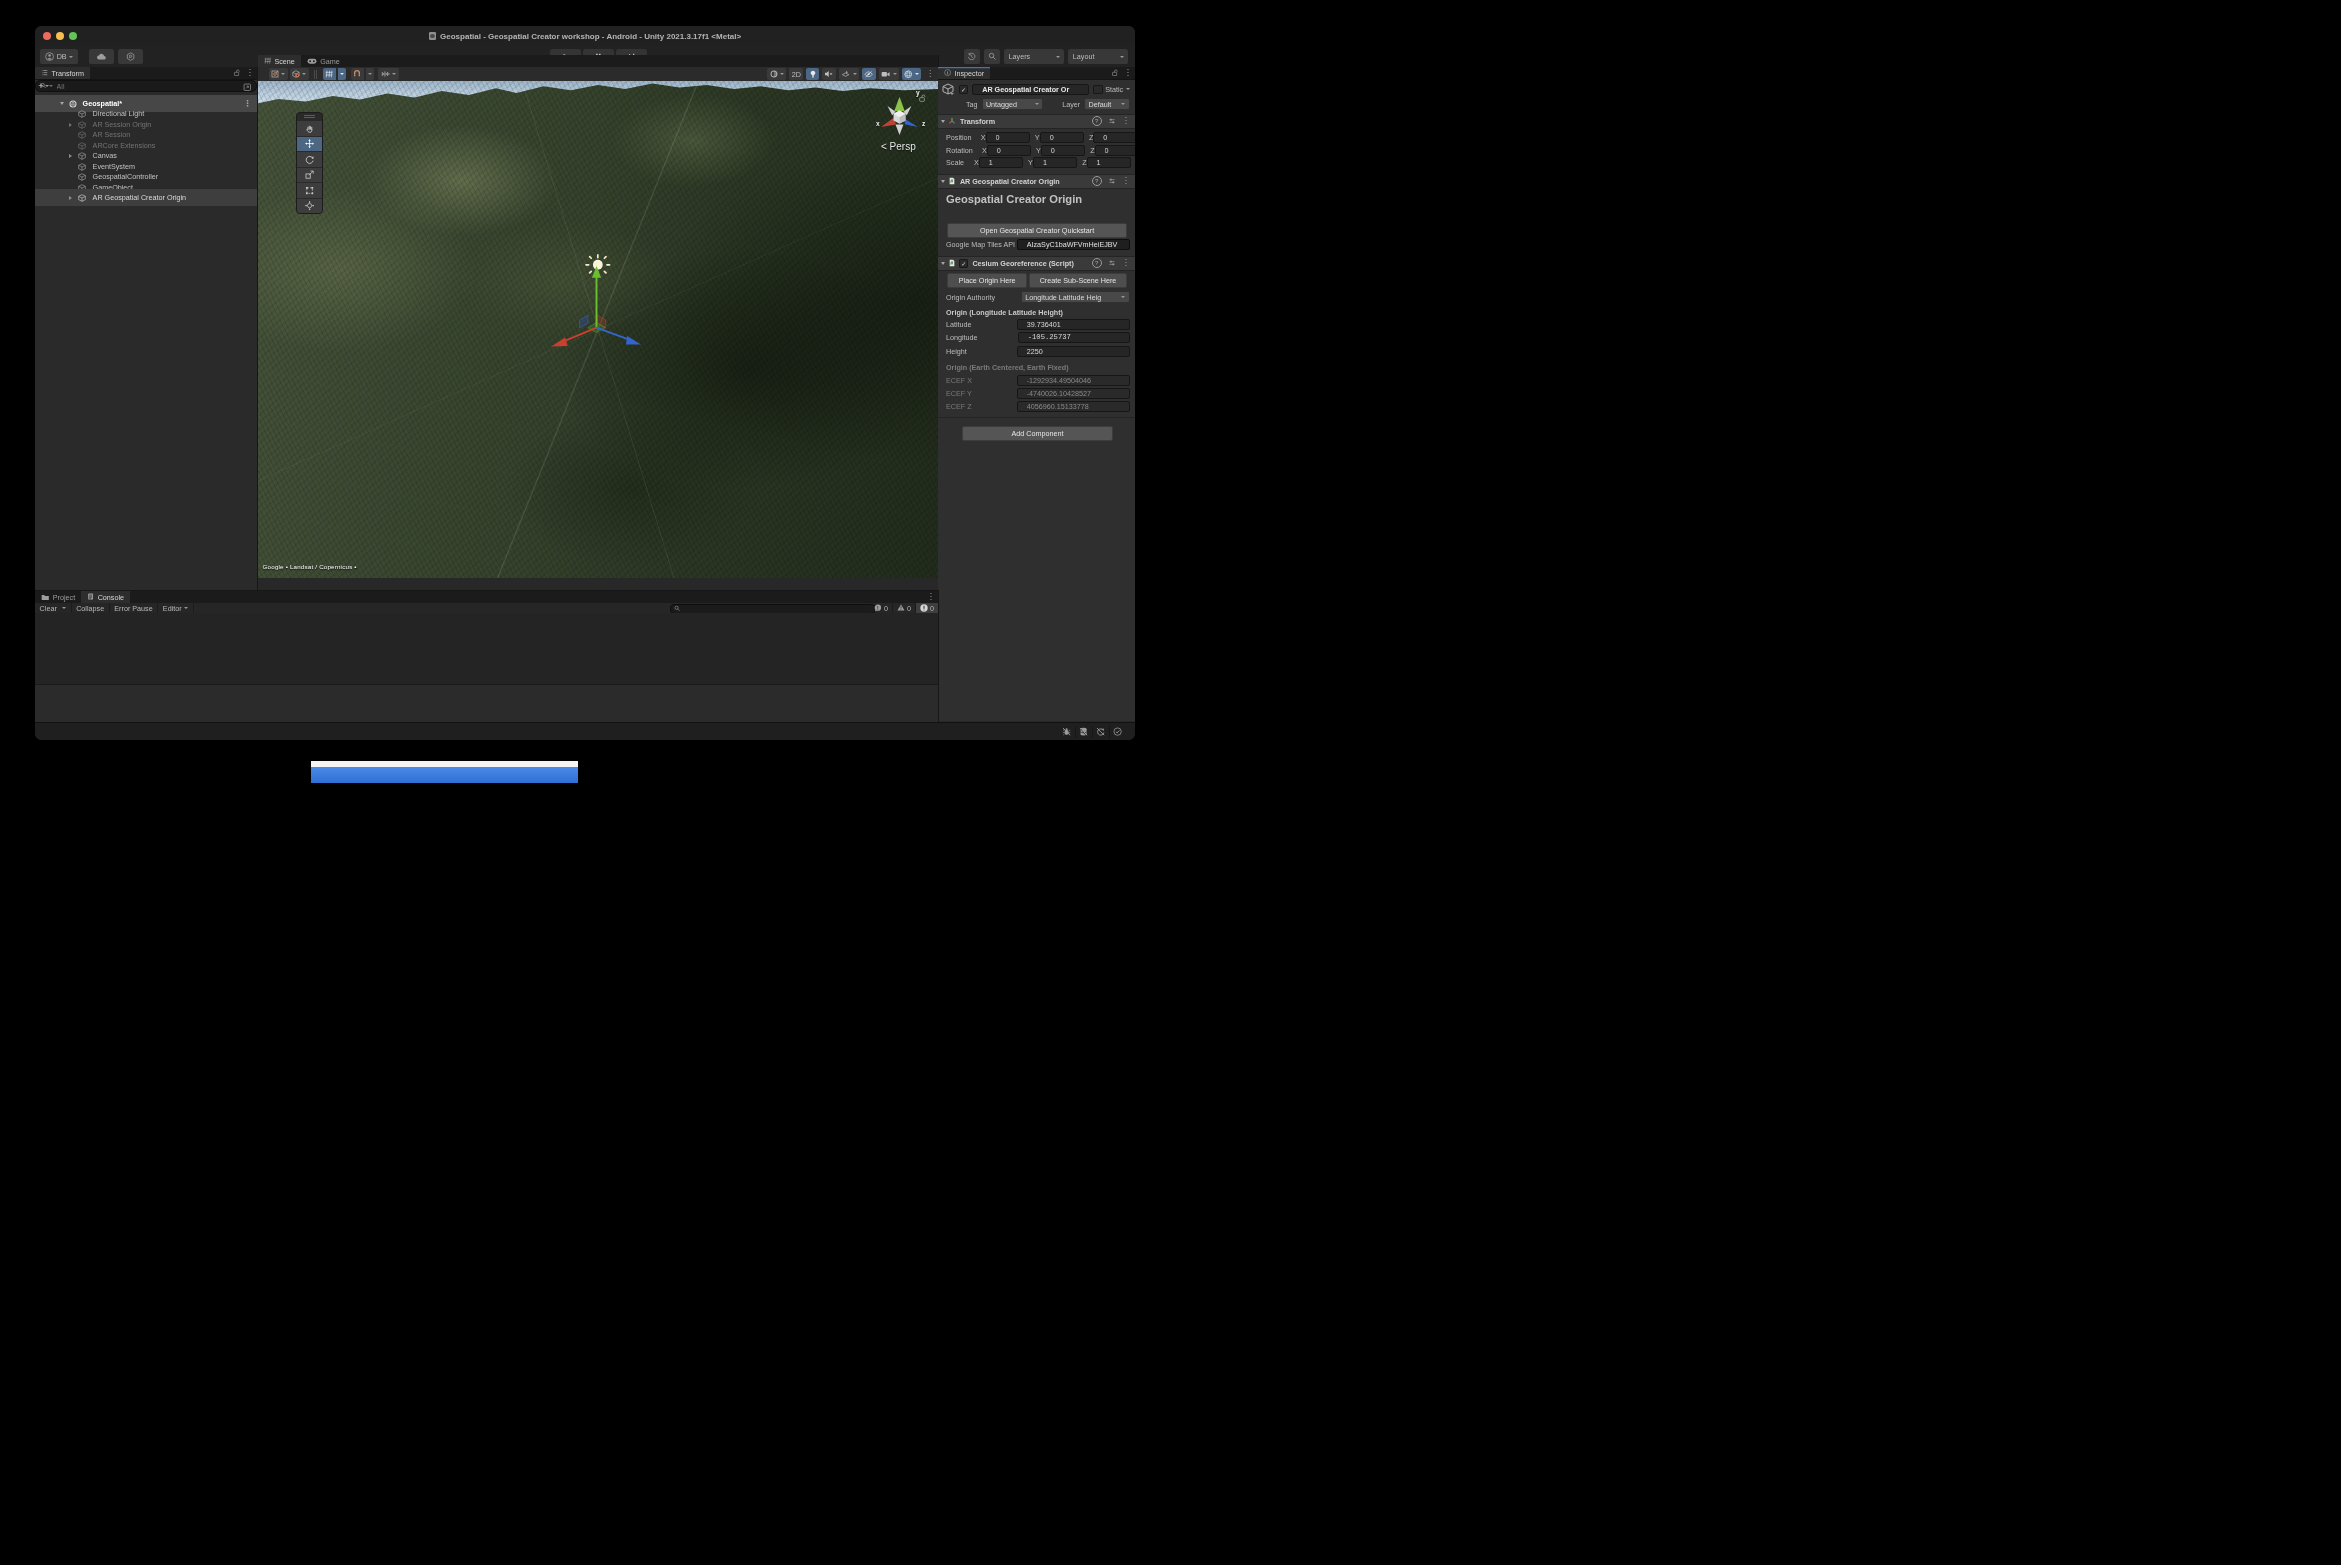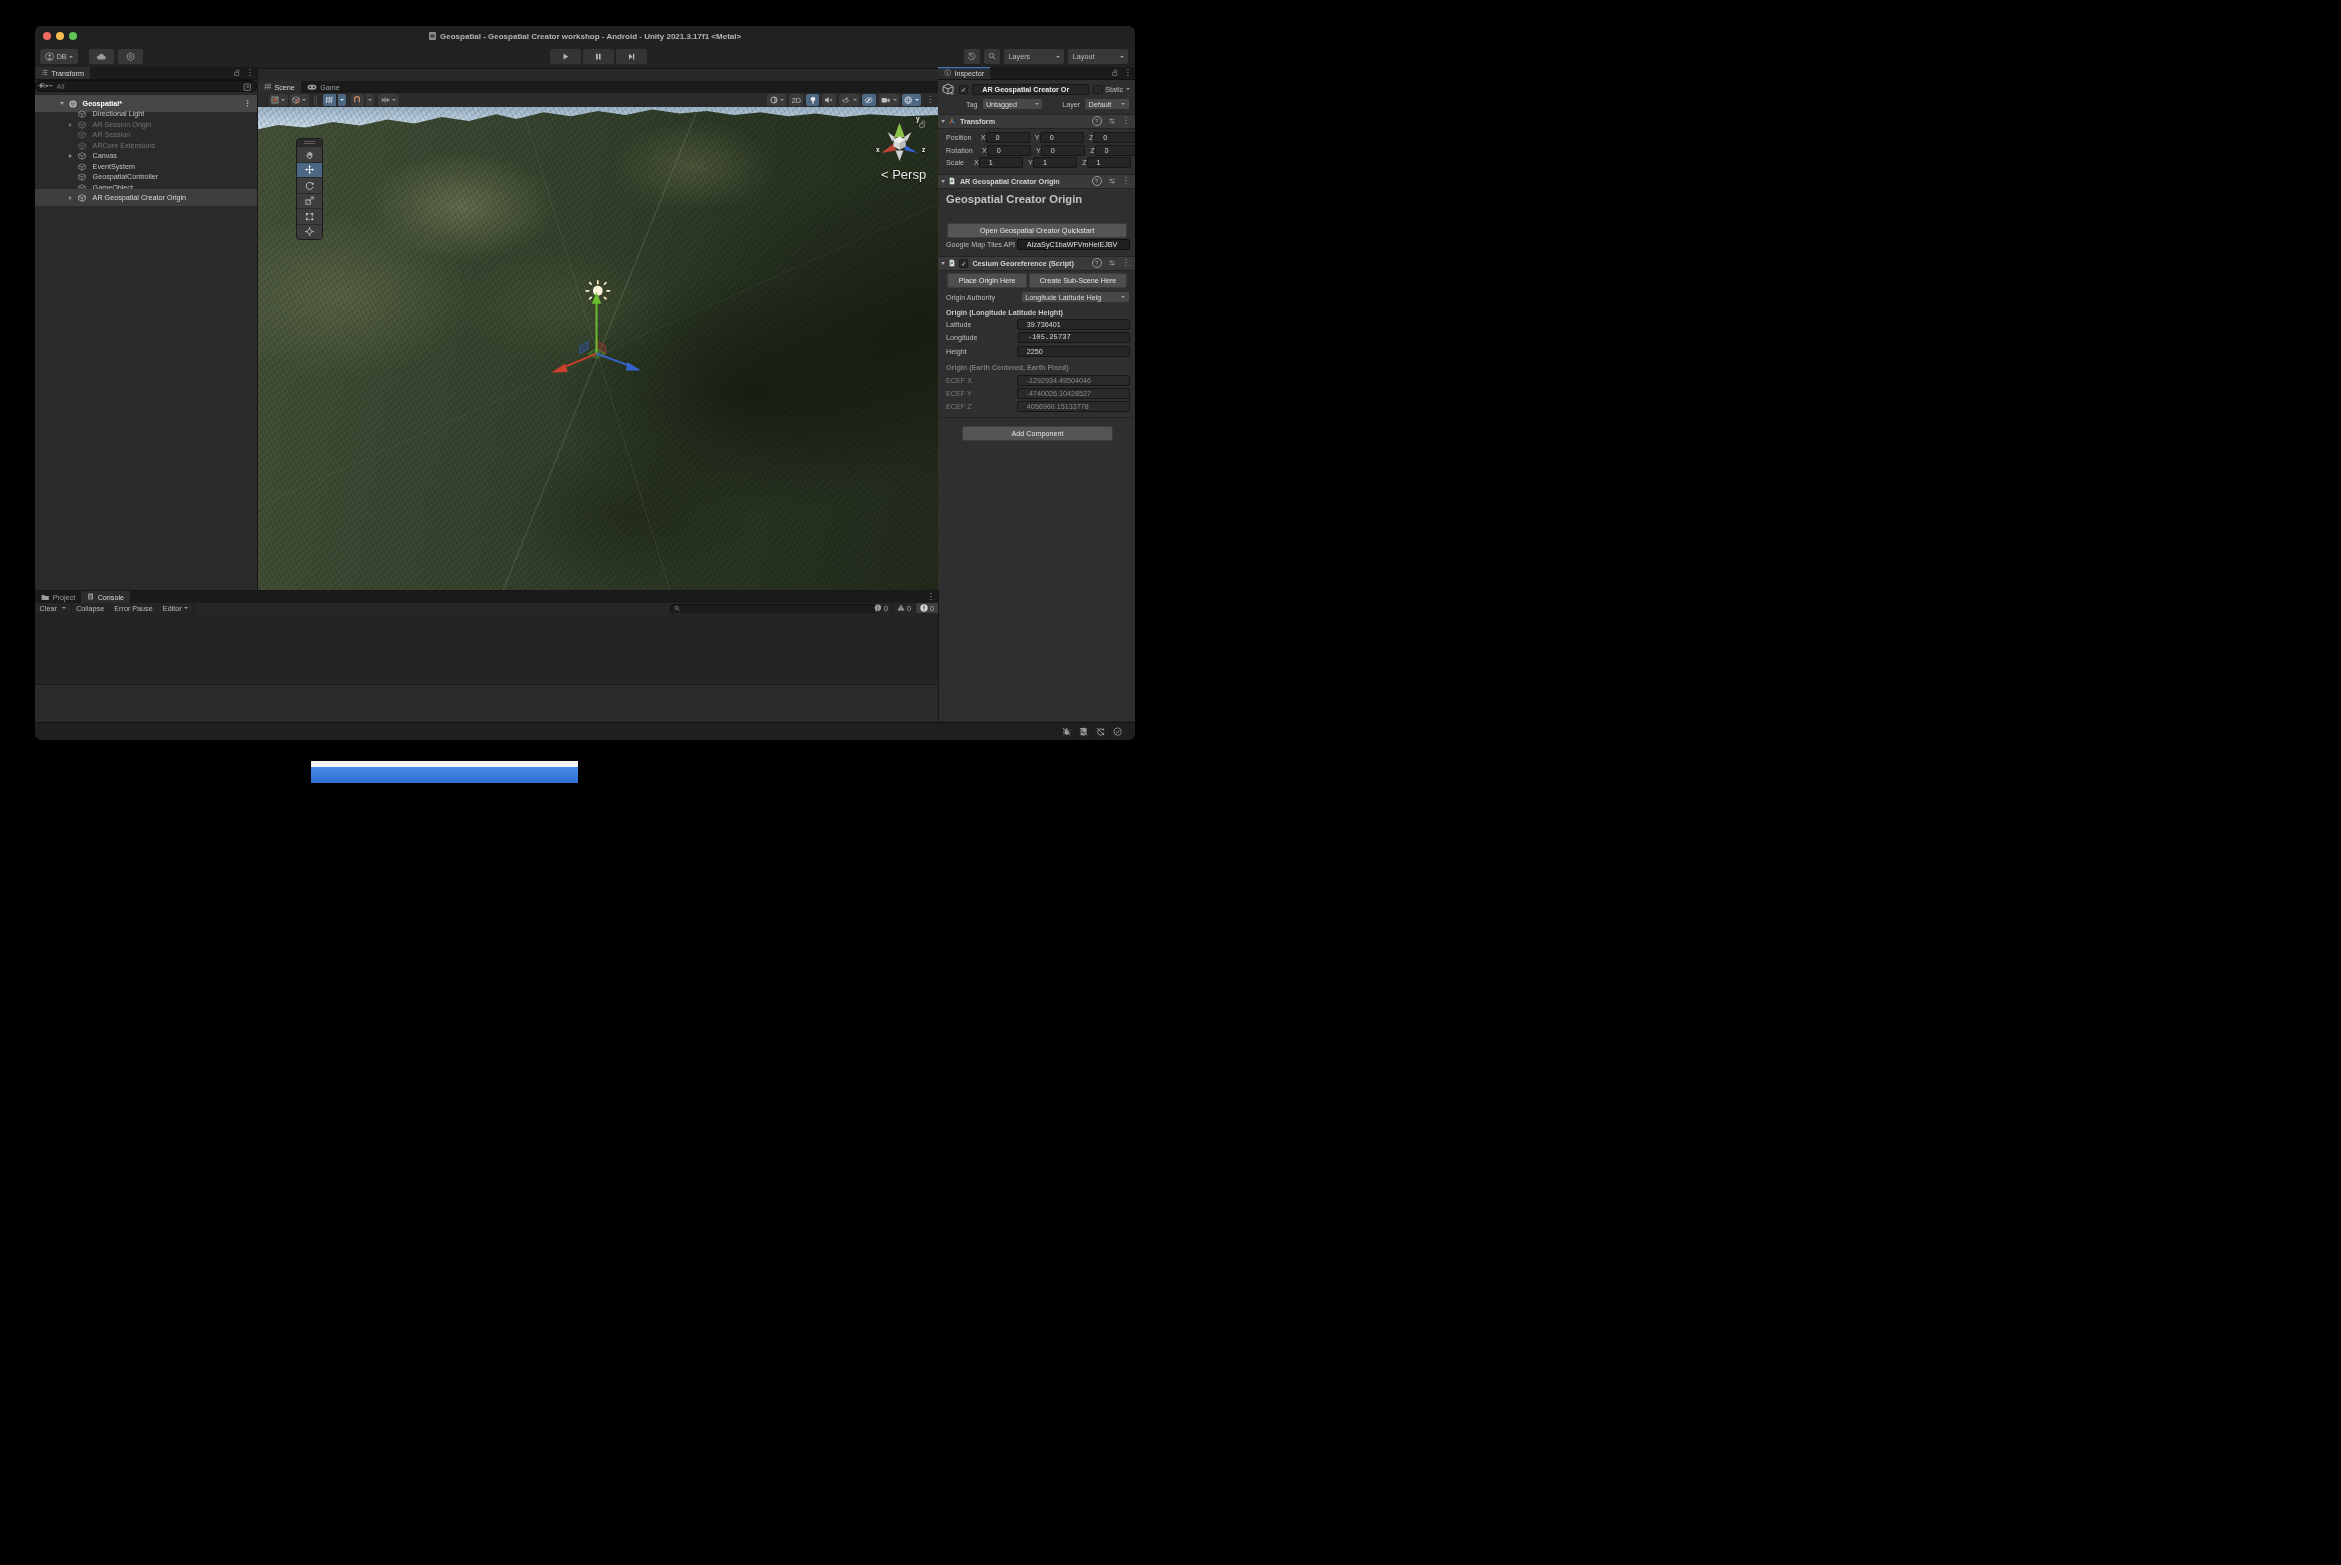--- a/index.html
+++ b/index.html
@@ -24,21 +24,21 @@
   .car{width:0;height:0;border-left:2.6px solid transparent;border-right:2.6px solid transparent;border-top:2.6px solid #989898}
   .car.s{border-left-width:2px;border-right-width:2px;border-top-width:2px}
   
   .tabs{left:0;top:0;right:0;height:12px;background:#1b1b1b;display:flex;border-bottom:0.7px solid #141414}
   .tab{padding:0 6px;display:flex;align-items:center;gap:3.3px;color:#9c9c9c}
   .tab.on{background:#2d2d2d;color:#d8d8d8}
   .striptools{position:absolute;right:3.3px;top:2px;display:flex;gap:5.3px;color:#9a9a9a;align-items:center}
   .keb{color:#a5a5a5;font-size:8px;line-height:8px}
   
   .hier{left:0;top:41px;width:222px;height:523px;background:#2a2a2a;border-right:0.7px solid #171717}
-  .scene{left:223px;top:55px;width:680px;height:523px;background:#15803d;border-right:0.7px solid #171717}
+  .scene{left:223px;top:29px;width:680px;height:523px;background:#15803d;border-right:0.7px solid #171717}
   .insp{left:903px;top:41px;width:197px;height:654px;background:#2f2f2f}
   .cons{left:0;top:564px;width:903px;height:131px;background:#262626;border-right:0.7px solid #171717;border-top:0.7px solid #171717}
   .status{left:0;top:696px;width:1100px;height:18px;background:#1f1f1f;border-top:0.7px solid #121212}
   
   .srch{left:22.3px;right:20px;top:14.5px;height:10px;background:#1a1a1a;border:0.7px solid #101010;border-radius:5.3px;padding:0 4px;gap:2px}
   .srch input{background:transparent;border:0;outline:0;color:#cfcfcf;font-size:7.2px;width:100%;font-family:inherit}
   .srch input::placeholder{color:#777}
   .hrow{position:absolute;left:0;right:0;height:17px;display:flex;align-items:center;color:#c2c2c2}
   .hrow .lbl{margin-left:2.6px}
   .hrow.dim{color:#737373}
@@ -66,21 +66,21 @@
         radial-gradient(151px 85px at 45% 40%,rgba(92,104,68,.35),transparent 70%),
         radial-gradient(118px 66px at 64% 12%,rgba(140,150,105,.3),transparent 70%),
         linear-gradient(100deg,#46533a 0%,#3c4932 25%,#35422c 45%,#2c3824 65%,#263120 85%,#222c1c 100%)}
   .tex{inset:0;opacity:.9;background:
         linear-gradient(112deg,transparent 49.85%,rgba(218,224,206,.16) 50%,transparent 50.15%),
         linear-gradient(73deg,transparent 49.9%,rgba(218,224,206,.11) 50%,transparent 50.1%),
         linear-gradient(156deg,transparent 49.92%,rgba(218,224,206,.09) 50%,transparent 50.08%),
         repeating-linear-gradient(63deg,rgba(0,0,0,.10) 0 1.3px,transparent 1.3px 4px),
         repeating-linear-gradient(-41deg,rgba(0,0,0,.08) 0 2px,transparent 2px 5.3px)}
   .attr{left:4.6px;bottom:8px;color:#fff;font-size:6.2px;text-shadow:0 0.7px 1.3px rgba(0,0,0,.9);letter-spacing:0.2px}
-  .persp{color:#e6e6e6;font-size:13px;text-shadow:0 0.7px 1.3px rgba(0,0,0,.8)}
+  .persp{color:#e6e6e6;font-size:10px;text-shadow:0 0.7px 1.3px rgba(0,0,0,.8)}
   
   .pal{left:38px;top:31px;width:25px;background:rgba(40,40,40,.92);border-radius:4px;border:0.7px solid #1c1c1c;overflow:hidden}
   .pal .hnd{height:7.2px;display:flex;flex-direction:column;justify-content:center;gap:1.3px;align-items:center}
   .pal .hnd i{display:block;width:10.5px;height:0.7px;background:#5d5d5d}
   .pbtn{height:14.5px;display:flex;align-items:center;justify-content:center;background:#3d3d3d;border-top:0.7px solid #2a2a2a;color:#cfcfcf}
   .pbtn.on{background:#4c6784;color:#fff}
   
   .insp .irow{position:absolute;left:8px;right:5.3px;height:10.5px;display:flex;align-items:center;color:#bdbdbd}
   .chead{position:absolute;left:0;right:0;height:12.5px;background:#3a3a3a;border-top:0.7px solid #242424;border-bottom:0.7px solid #242424;display:flex;align-items:center;color:#d4d4d4;font-weight:bold}
   .hico{position:absolute;right:5.3px;display:flex;gap:6px;align-items:center;color:#aaa;font-weight:normal}

